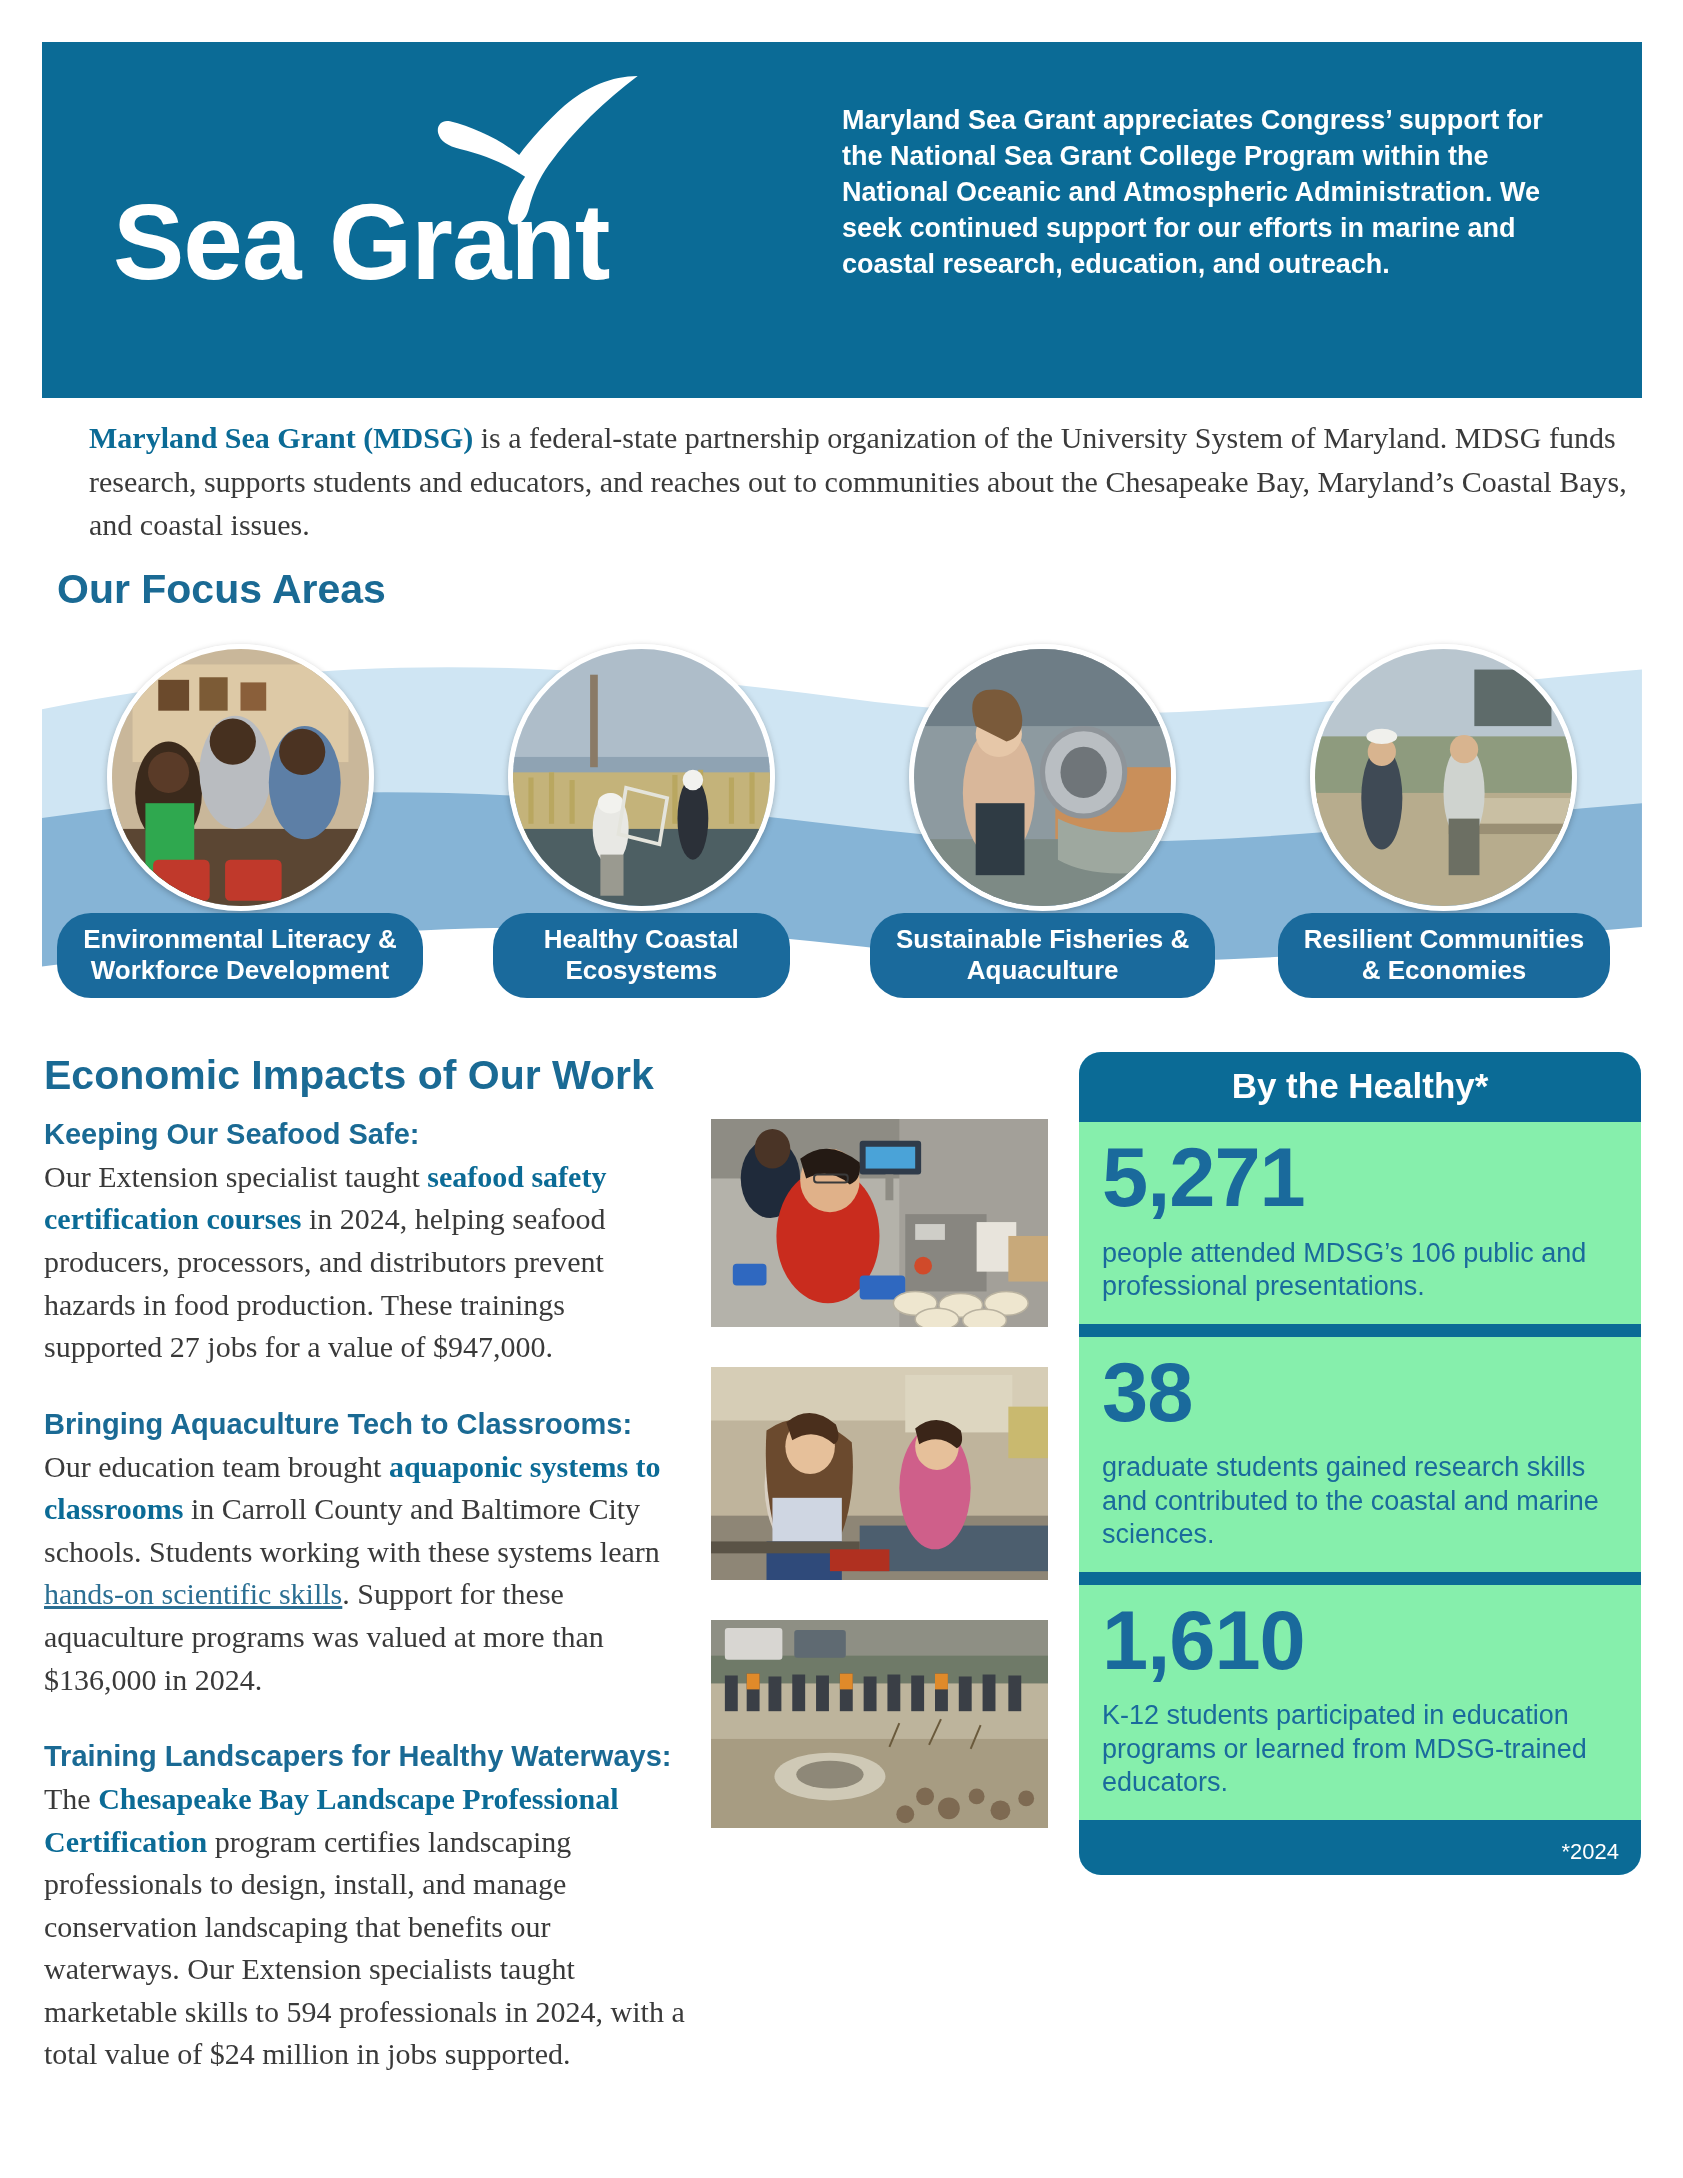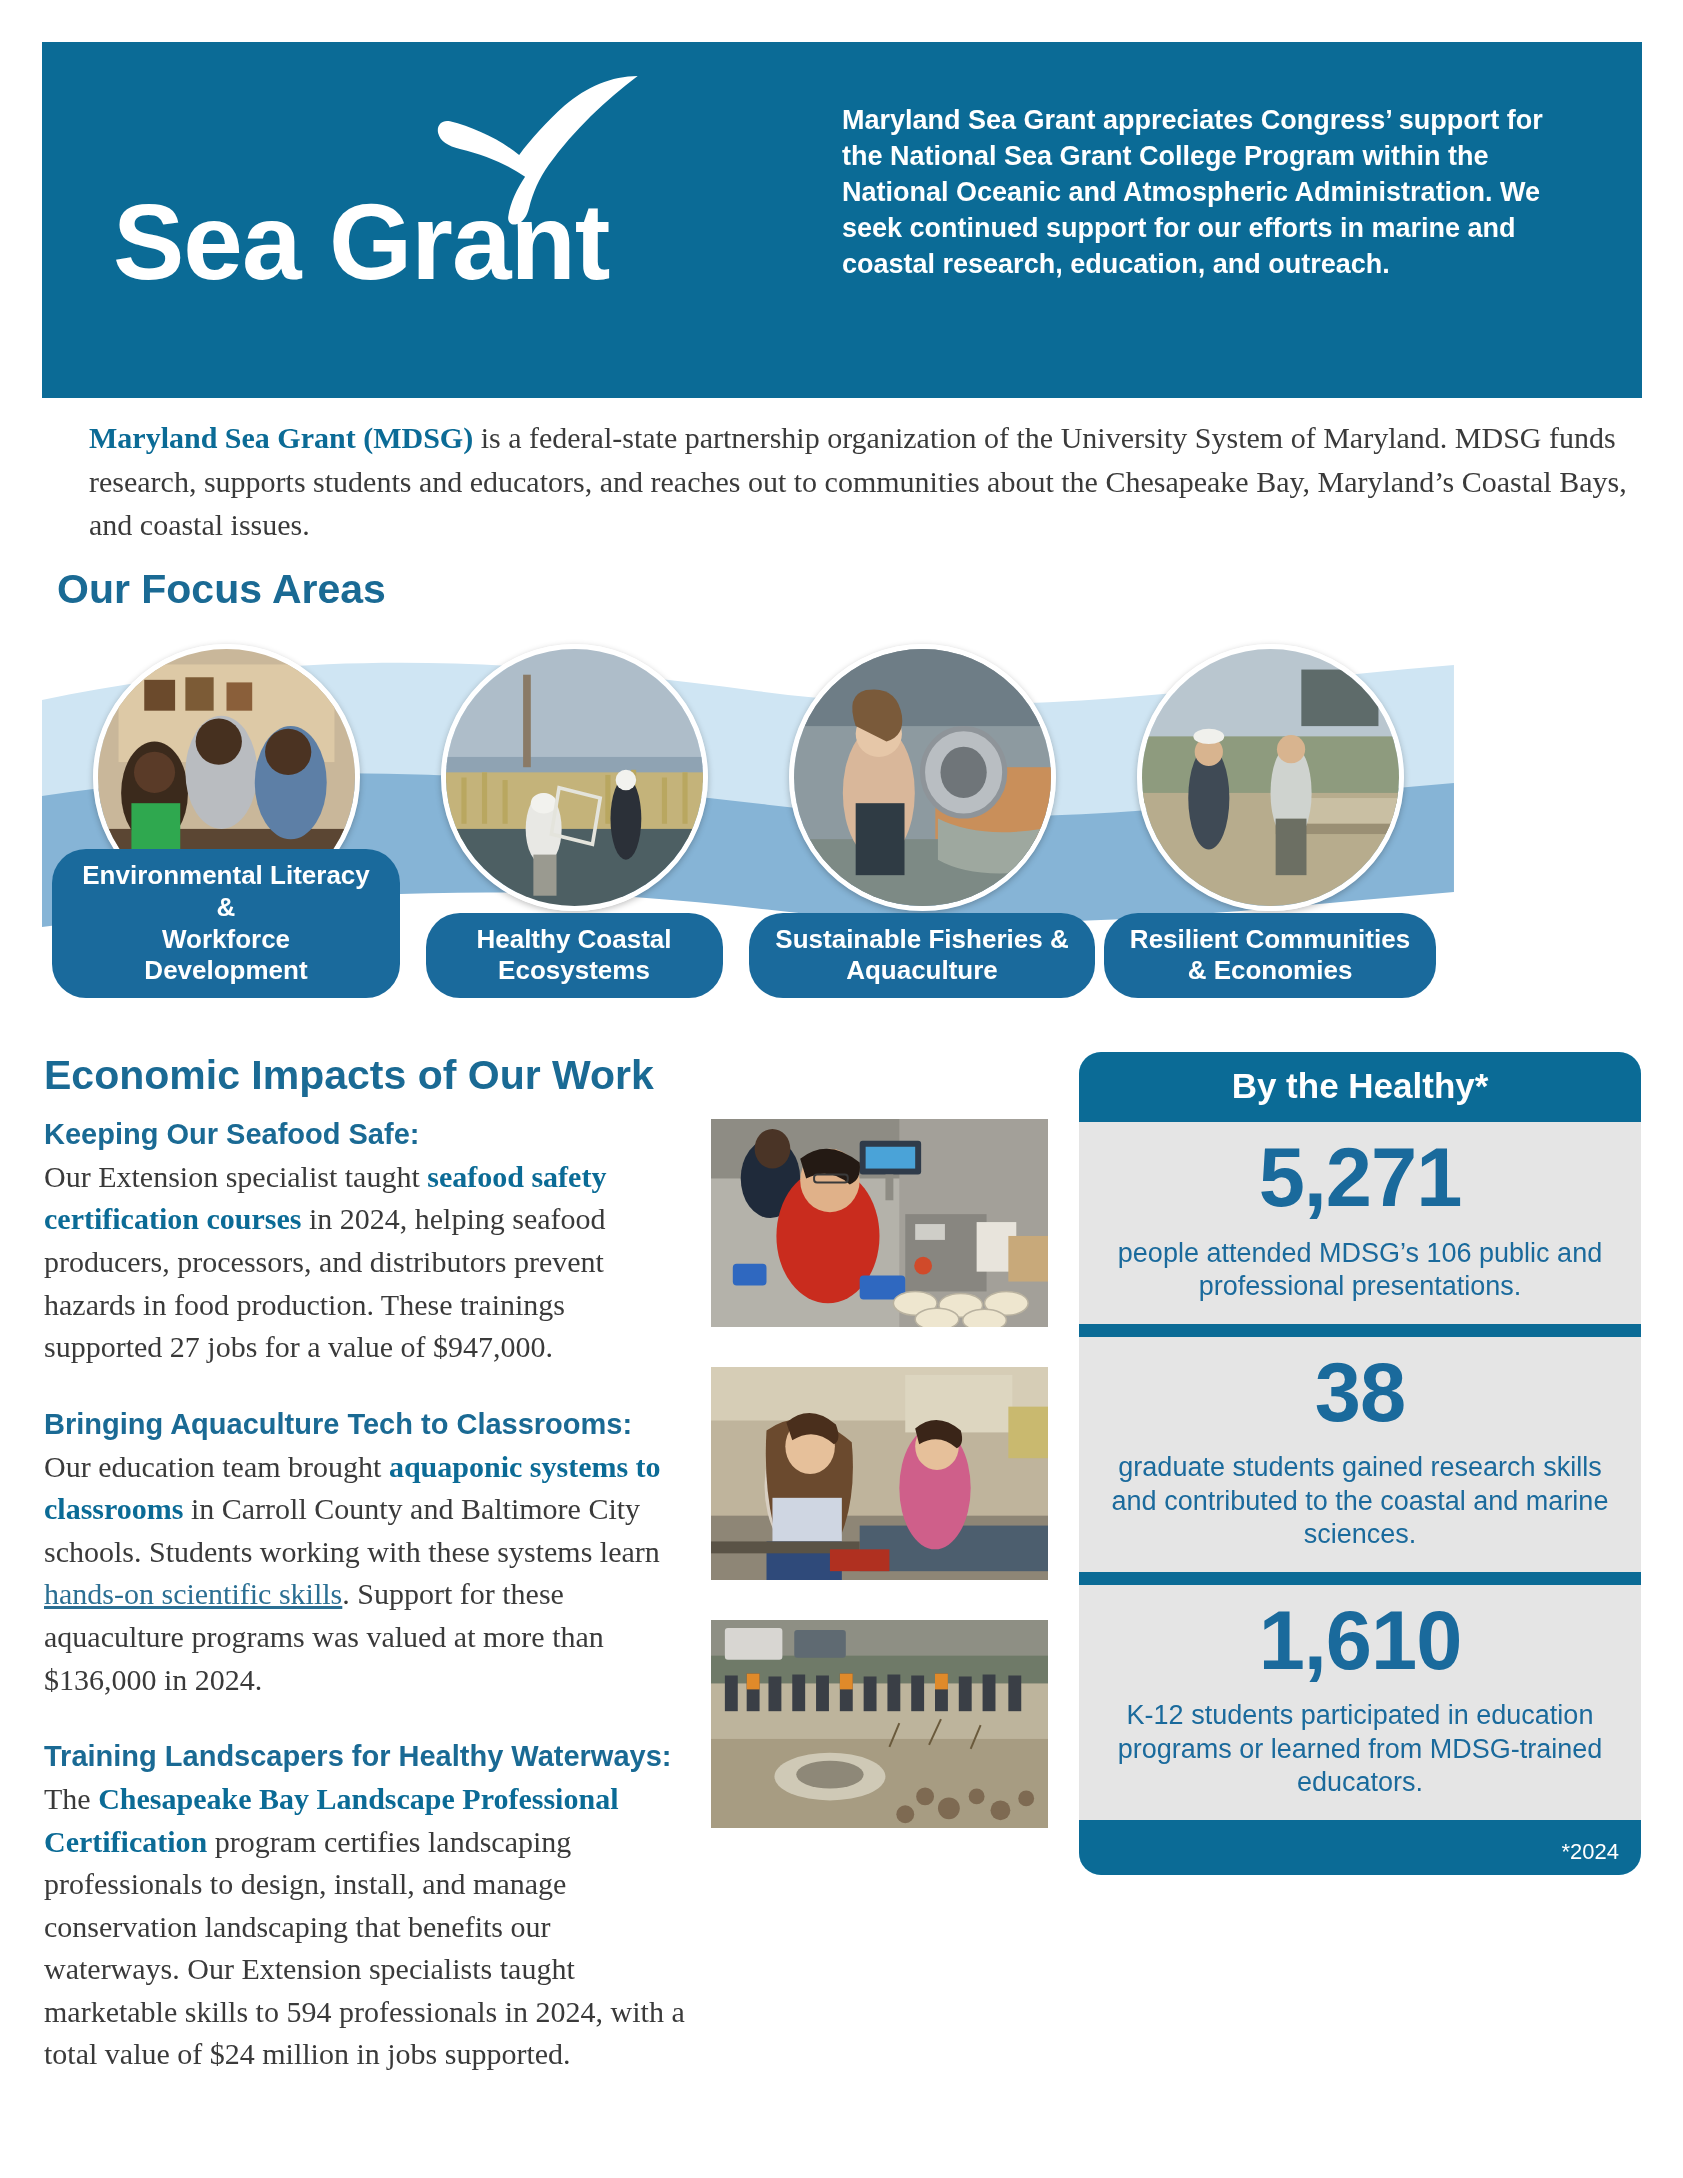--- a/index.html
+++ b/index.html
@@ -74,21 +74,21 @@
   .focus-title {
     position: absolute;
     left: 57px; top: 566px;
     font-size: 41px;
     font-weight: bold;
     color: #1a6a94;
   }
   .focus-zone {
     position: absolute;
     left: 42px; top: 630px;
-    width: 1412px; height: 356px;
+    width: 1600px; height: 356px;
   }
   .wave-bg { position: absolute; inset: 0; }
   .circle-row {
     position: absolute; inset: 0;
     display: flex;
     justify-content: space-between;
     padding: 0 10px;
   }
   .focus-item {
     position: relative;
@@ -174,22 +174,22 @@
   }
   .numbers-head {
     background: #0b6b96;
     color: #ffffff;
     font-size: 35px;
     font-weight: bold;
     text-align: center;
     padding: 14px 0 16px;
   }
   .stat {
-    background: #e5e5e5;
-    text-align: center;
+    background: #86efac;
+    text-align: left;
     padding: 14px 23px 20px;
     border-bottom: 13px solid #0b6b96;
   }
   .stat:last-of-type { border-bottom: none; }
   .stat-num {
     font-size: 83px;
     font-weight: bold;
     color: #1a6a9c;
     line-height: 1.02;
     letter-spacing: -1px;

